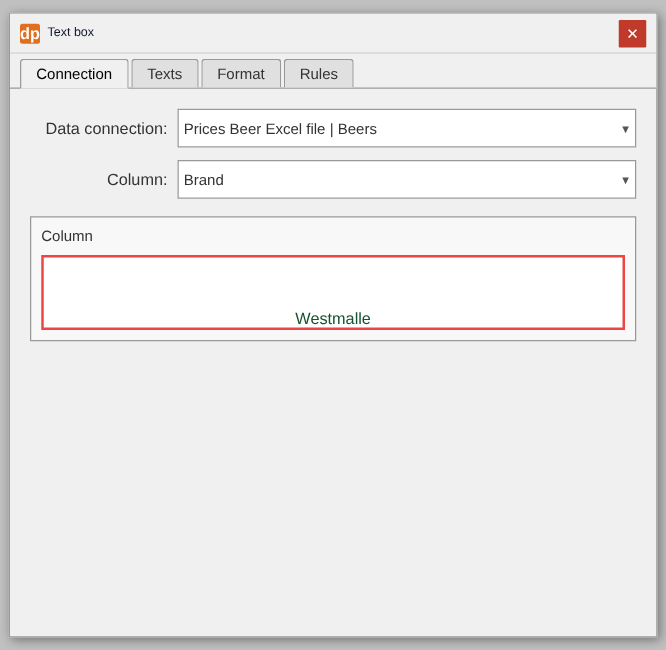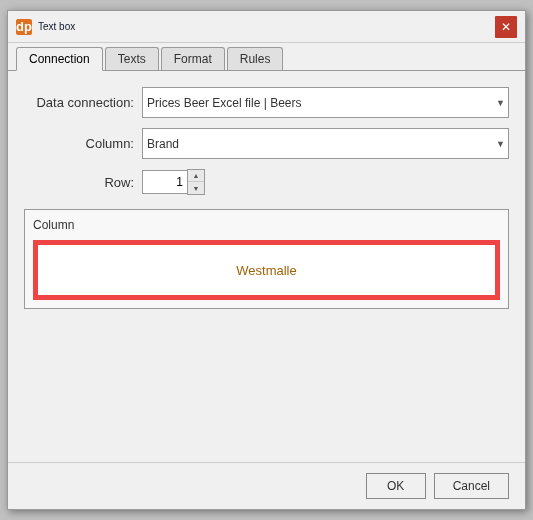--- a/index.html
+++ b/index.html
@@ -209,27 +209,27 @@
     }
 
     .preview-label {
       font-size: 12px;
       color: #333;
       margin-bottom: 8px;
     }
 
     .preview-content {
       background: white;
-      border: 5px solid #ef4444;
+      border: 2px solid #ef4444;
       min-height: 60px;
       display: flex;
-      align-items: center;
+      align-items: flex-end;
       justify-content: center;
       font-size: 13px;
-      color: #a16207;
+      color: #14532d;
     }
 
     .footer {
       display: flex;
       justify-content: flex-end;
       align-items: center;
       padding: 10px 16px;
       gap: 8px;
       border-top: 1px solid #ccc;
       background: #f0f0f0;
@@ -296,40 +296,24 @@
       <span class="form-label">Column:</span>
       <div class="form-control-wrap">
         <div class="select-wrapper">
           <select>
             <option value="Brand">Brand</option>
           </select>
         </div>
       </div>
     </div>
 
-    <div class="form-row">
-      <span class="form-label">Row:</span>
-      <div class="form-control-wrap">
-        <div class="spinner-wrap">
-          <input class="spinner-input" type="text" value="1" style="">
-          <div class="spinner-buttons">
-            <button class="spinner-up">▲</button>
-            <button class="spinner-down">▼</button>
-          </div>
-        </div>
-      </div>
-    </div>
 
     <div class="preview-box">
       <div class="preview-label">Column</div>
       <div class="preview-content">
         <span>Westmalle</span>
       </div>
     </div>
 
     <div class="spacer"></div>
   </div>
 
-  <div class="footer">
-    <button class="btn btn-ok">OK</button>
-    <button class="btn btn-cancel">Cancel</button>
-  </div>
 </div>
 
 </body></html>

